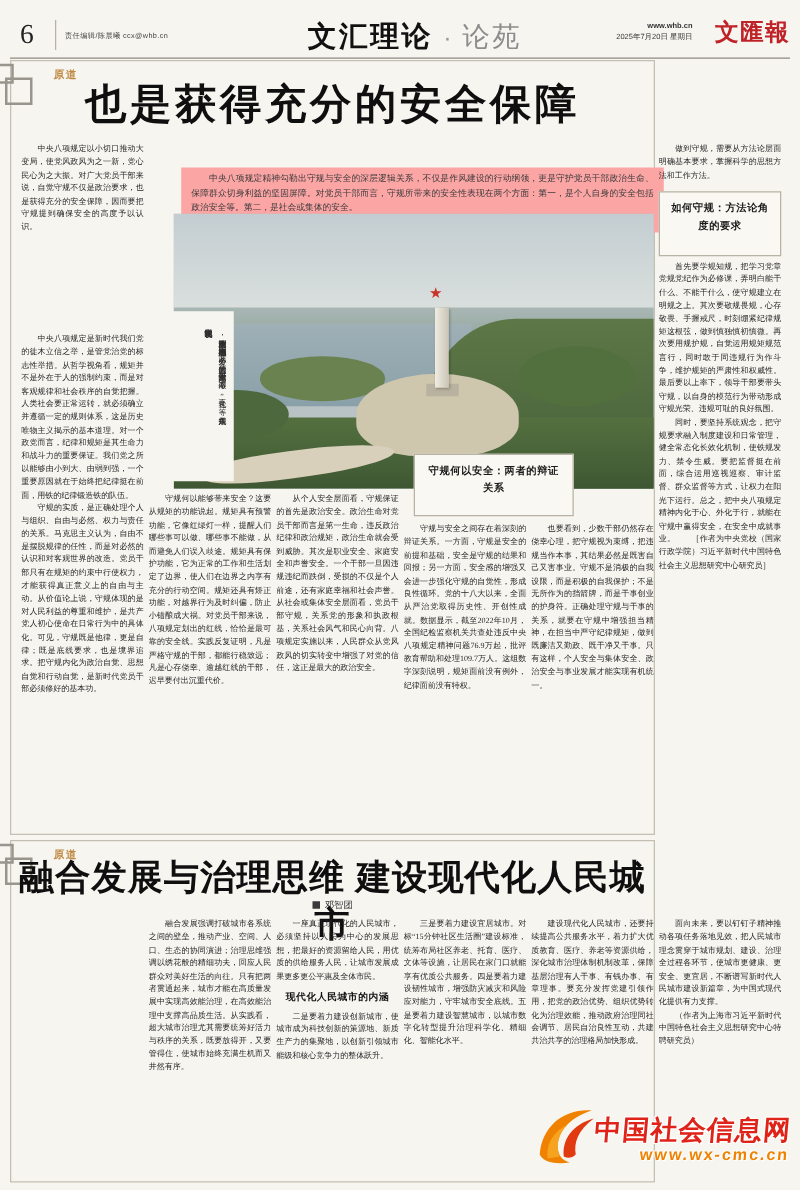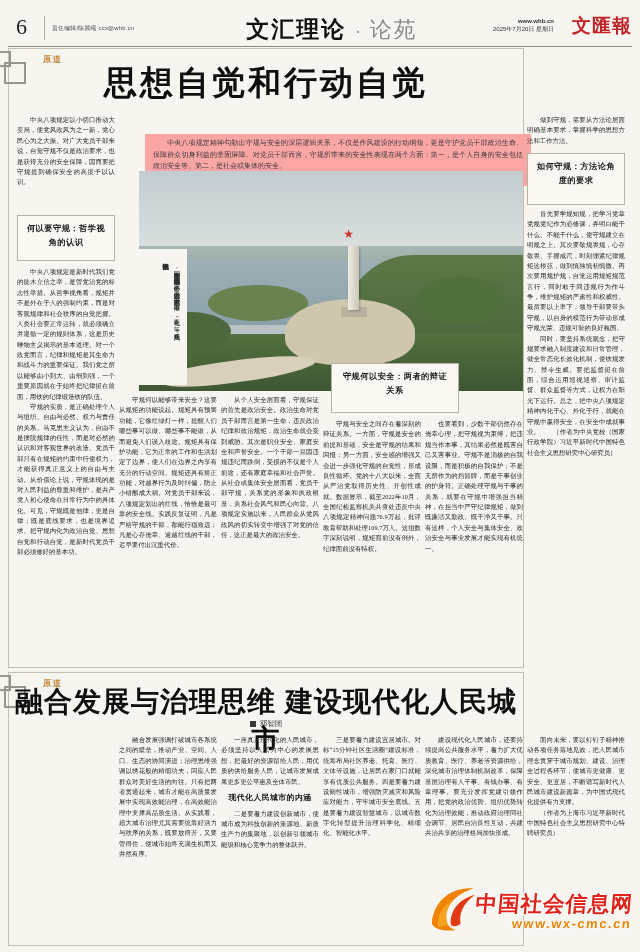--- a/index.html
+++ b/index.html
@@ -105,26 +105,25 @@
     </div>
   </div>
   <div class="hdr-rule"></div>
 
   <div class="art" id="art1">
     <div class="orn" style="left:-14px; top:2px;">
       <div class="sq1"></div>
         <div class="sq2"></div>
     </div>
     <div class="tag">原道</div>
-    <div class="headline">思想自觉和行动自觉</div>
+    <div class="headline">也是获得充分的安全保障</div>
 
     <div class="intro">　　中央八项规定精神勾勒出守规与安全的深层逻辑关系，不仅是作风建设的行动纲领，更是守护党员干部政治生命、保障群众切身利益的坚固屏障。对党员干部而言，守规所带来的安全性表现在两个方面：第一，是个人自身的安全包括政治安全等。第二，是社会或集体的安全。</div>
 
     <div class="col c-x1" style="top:66px; height:96px;">　　中央八项规定以小切口推动大变局，使党风政风为之一新，党心民心为之大振。对广大党员干部来说，自觉守规不仅是政治要求，也是获得充分的安全保障，因而要把守规提到确保安全的高度予以认识。</div>
-    <div class="colbox" id="box1">何以要守规：哲学视角的认识</div>
     <div class="col c-x1" style="top:218px; height:394px;">　　中央八项规定是新时代我们党的徙木立信之举，是管党治党的标志性举措。从哲学视角看，规矩并不是外在于人的强制约束，而是对客观规律和社会秩序的自觉把握。人类社会要正常运转，就必须确立并遵循一定的规则体系，这是历史唯物主义揭示的基本道理。对一个政党而言，纪律和规矩是其生命力和战斗力的重要保证。我们党之所以能够由小到大、由弱到强，一个重要原因就在于始终把纪律挺在前面，用铁的纪律锻造铁的队伍。
 　　守规的实质，是正确处理个人与组织、自由与必然、权力与责任的关系。马克思主义认为，自由不是摆脱规律的任性，而是对必然的认识和对客观世界的改造。党员干部只有在规矩的约束中行使权力，才能获得真正意义上的自由与主动。从价值论上说，守规体现的是对人民利益的尊重和维护，是共产党人初心使命在日常行为中的具体化。可见，守规既是他律，更是自律；既是底线要求，也是境界追求。把守规内化为政治自觉、思想自觉和行动自觉，是新时代党员干部必须修好的基本功。</div>
 
     <div class="photo">
       <div class="ph-sky"></div>
       <div class="ph-far"></div>
       <div class="ph-water"></div>
       <div class="ph-green-right"></div>
       <div class="ph-isle"></div>
       <div class="ph-green-bottom"></div>

